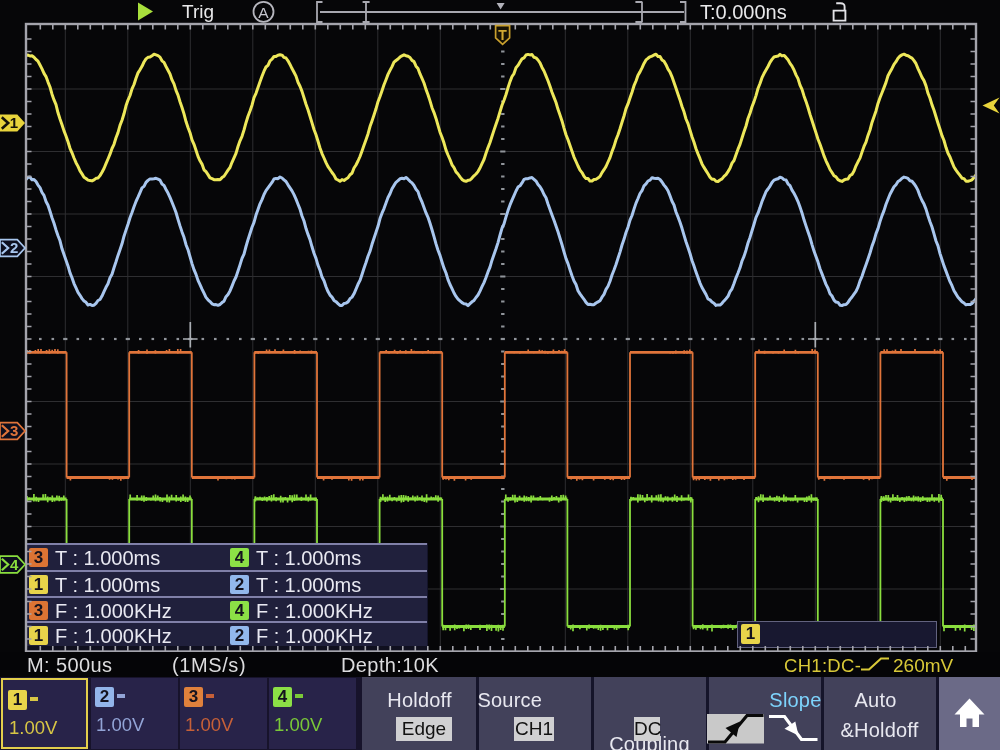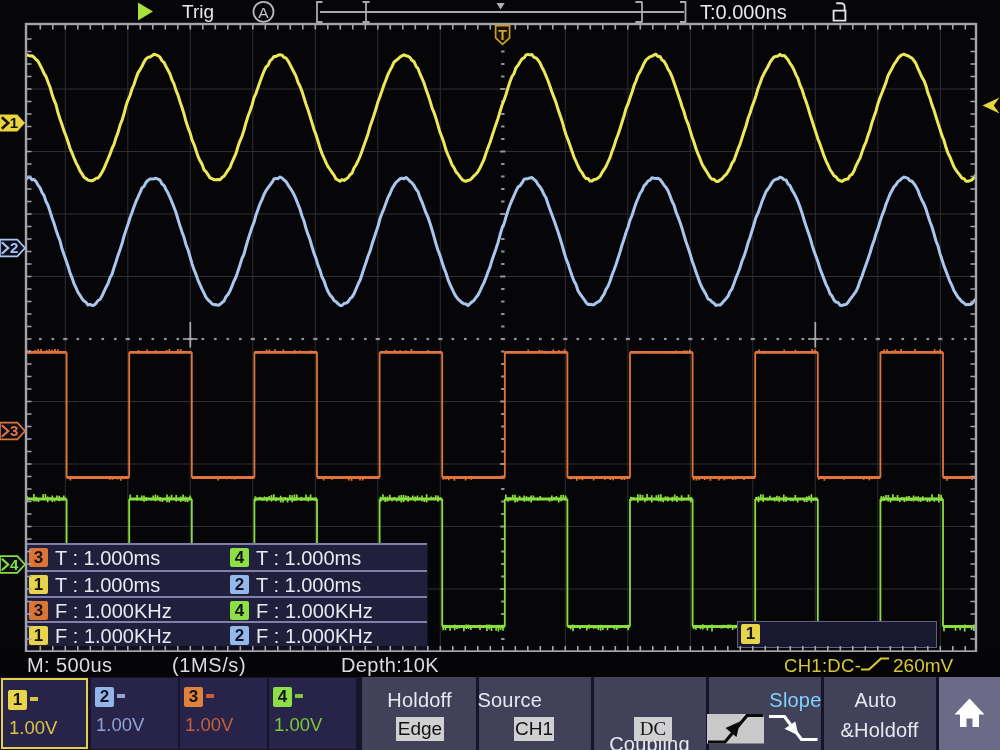--- a/index.html
+++ b/index.html
@@ -262,25 +262,25 @@
       <div class="ab" style="left:591px;top:0px;width:2.5px;height:73px;background:#15142a;"></div>
       <div class="ab" style="left:706px;top:0px;width:2.5px;height:73px;background:#15142a;"></div>
       <div class="ab" style="left:821px;top:0px;width:2.5px;height:73px;background:#15142a;"></div>
       <div class="ab" style="left:936px;top:0px;width:2.5px;height:73px;background:#15142a;"></div>
     <div class="ab" style="left:939px;top:0px;width:61px;height:73px;background:#6b6a87;">
       <svg width="61" height="73" viewBox="0 0 61 73">
         <path d="M30.5 21.5 L15.5 37.5 H21 V50 H27.5 V41.5 H33.5 V50 H40 V37.5 H45.5 Z" fill="#fff"></path>
       </svg>
     </div>
     <div class="ab" style="left:362.5px;top:12px;width:114px;text-align:center;font-size:20px;letter-spacing:0.2px;color:#e8e8f0;">Holdoff</div>
-      <div class="ab" style="left:396px;top:40px;width:48px;height:24px;background:#d0d0d2;text-align:center;font-size:19px;color:#111;line-height:24px;">Edge</div>
+      <div class="ab" style="left:396px;top:40px;width:56px;height:24px;background:#d0d0d2;text-align:center;font-size:19px;color:#111;line-height:24px;">Edge</div>
       <div class="ab" style="left:477.5px;top:12px;width:114px;text-align:left;font-size:20px;letter-spacing:0.2px;color:#e8e8f0;">Source</div>
       <div class="ab" style="left:514px;top:40px;width:40px;height:24px;background:#d0d0d2;text-align:center;font-size:19px;color:#111;line-height:24px;">CH1</div>
       <div class="ab" style="left:592.5px;top:12px;width:114px;text-align:center;font-size:20px;letter-spacing:0.2px;color:#e8e8f0;margin-top:44px;">Coupling</div>
-      <div class="ab" style="left:634px;top:40px;width:38px;height:24px;background:#d0d0d2;text-align:center;font-size:19px;color:#111;line-height:24px;font-family:Liberation Serif, serif;">DC</div>
+      <div class="ab" style="left:634px;top:40px;width:26px;height:24px;background:#d0d0d2;text-align:center;font-size:19px;color:#111;line-height:24px;">DC</div>
       <div class="ab" style="left:707.5px;top:12px;width:114px;text-align:right;font-size:20px;letter-spacing:0.2px;color:#7dd3fc;">Slope</div>
       <svg class="ab" style="left:705px;top:35px;" width="120" height="38" viewBox="705 712 120 38">
   <rect x="707" y="714" width="57" height="29.5" fill="#c9c9c9"></rect>
   <path d="M708 742 H725 L747 715.5 H763.5" fill="none" stroke="#0a0a0a" stroke-width="3.2"></path>
   <polygon points="740,721.5 736.5,737 725.5,728" fill="#0a0a0a"></polygon>
   <path d="M769 716.5 H784.5 L801.5 739.5 H817.5" fill="none" stroke="#fff" stroke-width="3.2"></path>
   <polygon points="798.5,735.5 784.5,728.7 795.3,721.4" fill="#fff"></polygon>
 </svg>
       <div class="ab" style="left:822.5px;top:12px;width:106px;text-align:center;font-size:20px;letter-spacing:0.2px;color:#e8e8f0;">Auto</div>
       <div class="ab" style="left:822.5px;top:42px;width:114px;text-align:center;font-size:20px;letter-spacing:0.2px;color:#e8e8f0;">&amp;Holdoff</div>

